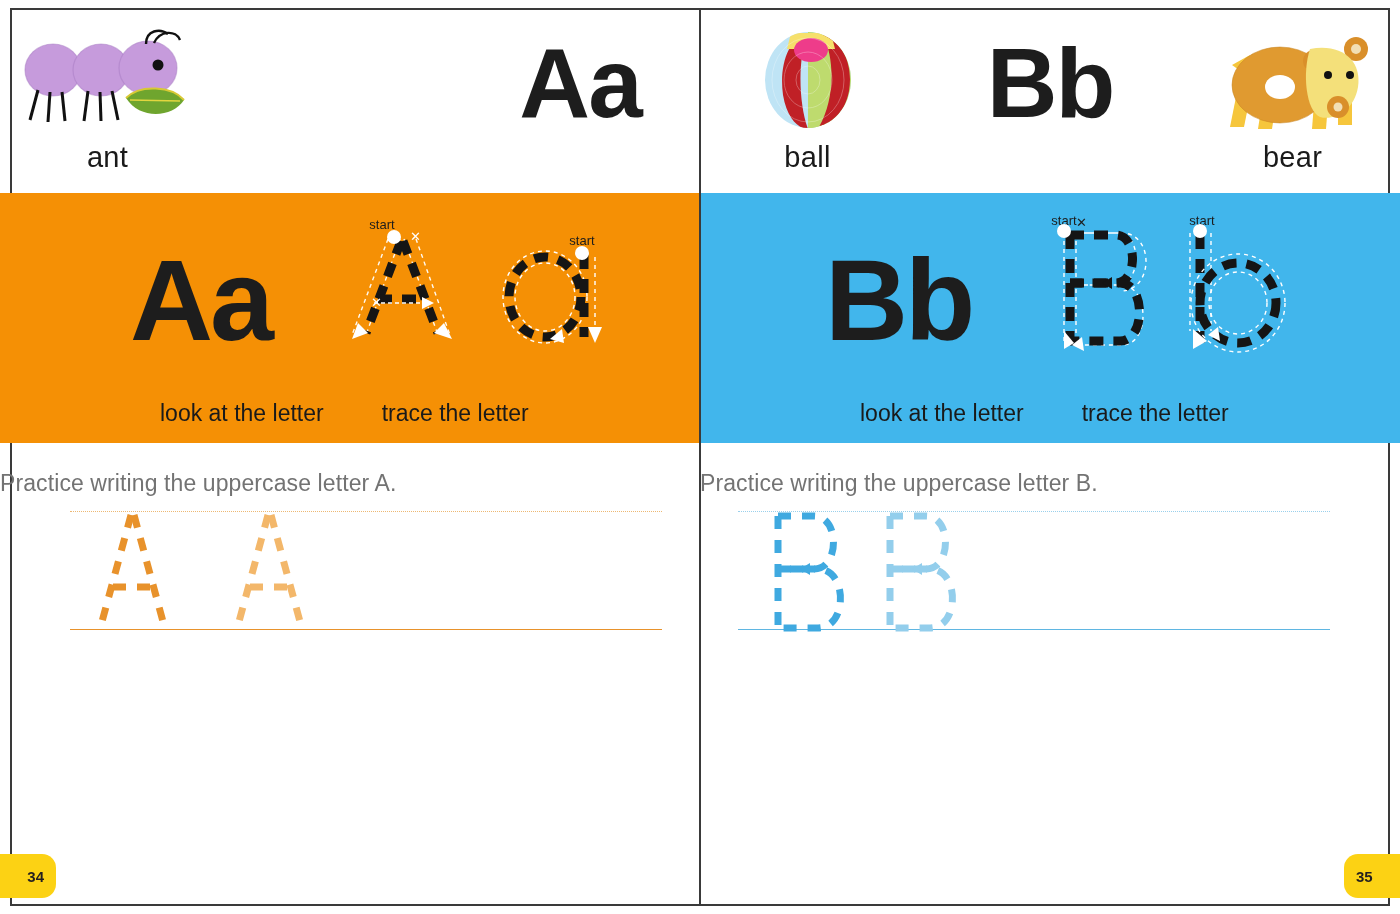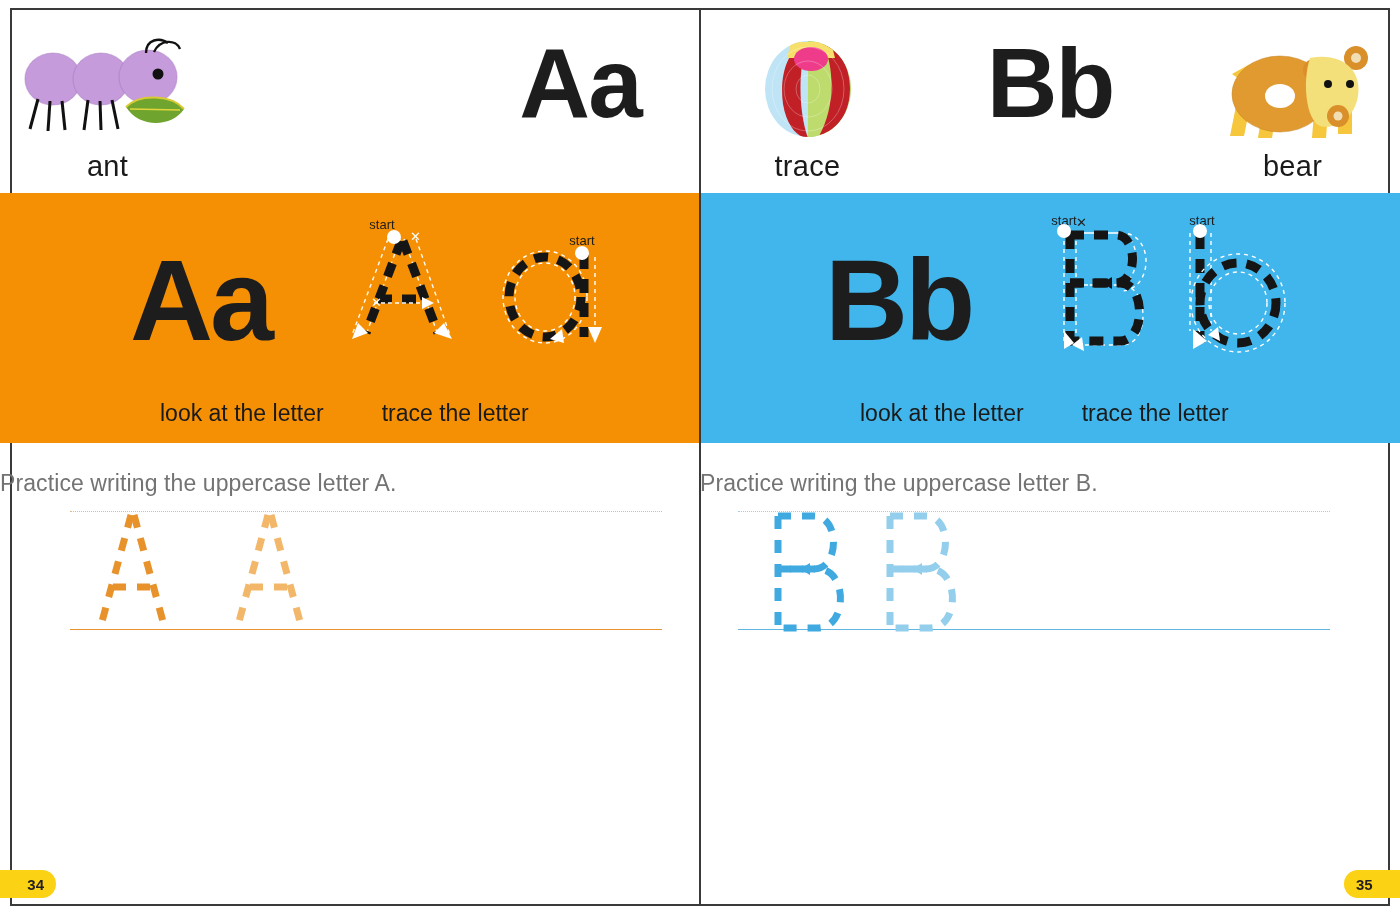--- a/index.html
+++ b/index.html
@@ -36,21 +36,21 @@
   }
 
   
   .header {
     position: absolute; left: 0; right: 0; top: 10px; height: 183px;
     display: flex; align-items: flex-start; justify-content: space-between;
   }
   .hdr-cell {
     width: 215px; display: flex; flex-direction: column;
     align-items: center; justify-content: flex-start;
-    padding-top: 24px;
+    padding-top: 15px;
   }
   .hdr-cell.mid { width: 240px; justify-content: center; padding-top: 24px; }
   .art-box { height: 110px; display: flex; align-items: center; justify-content: center; }
   .word {
     font-size: 29px; color: #1a1a1a; letter-spacing: .3px;
     font-family: "Liberation Sans", sans-serif; margin-top: 6px;
   }
   .big-letters {
     font-size: 98px; font-weight: bold; color: #1d1d1d;
     letter-spacing: -2px; line-height: 1;
@@ -88,21 +88,21 @@
   .rule {
     position: absolute; left: 70px; right: 38px; height: 0;
   }
   .rule.solid { border-top: 1.6px solid; }
   .rule.dotted { border-top: 1.6px dotted; }
 
   .pagenum {
     position: absolute; bottom: 16px;
     background: #FCD214; color: #231f20;
     font-size: 15px; font-weight: bold;
-    width: 56px; height: 28px;
+    width: 56px; height: 44px;
     display: flex; align-items: center; justify-content: center;
     font-family: "Liberation Sans", sans-serif;
   }
   .page-left .pagenum  { left: 0px; border-radius: 0 14px 14px 0; justify-content: flex-end; padding-right: 12px; }
   .page-right .pagenum { right: 0px; border-radius: 14px 0 0 14px; justify-content: flex-start; padding-left: 12px; margin-top: 44px; }
 
   svg { display: block; overflow: visible; }
   .ttl { font-size: 13px; font-family: "Liberation Sans", sans-serif; }
 </style>
 </head>
@@ -247,21 +247,21 @@
               <path d="M38 8 L78 8 L82 24 L34 24 Z" fill="#F6E06B"></path>
               <ellipse cx="58" cy="25" rx="17" ry="12" fill="#EE3C8A"></ellipse>
             </g>
             <g clip-path="url(#ballclip)" stroke="#ffffff" stroke-width=".8" opacity=".35" fill="none">
               <ellipse cx="55" cy="55" rx="12" ry="14"></ellipse>
               <ellipse cx="55" cy="55" rx="24" ry="28"></ellipse>
               <ellipse cx="55" cy="55" rx="36" ry="42"></ellipse>
             </g>
           </svg>
         </div>
-        <div class="word">trace</div>
+        <div class="word">ball</div>
       </div>
 
       <div class="hdr-cell mid">
         <div class="big-letters">Bb</div>
       </div>
 
       <div class="hdr-cell">
         <div class="art-box">
           <svg width="165" height="110" viewBox="0 0 165 110">
             <g fill="#F6C63C">

